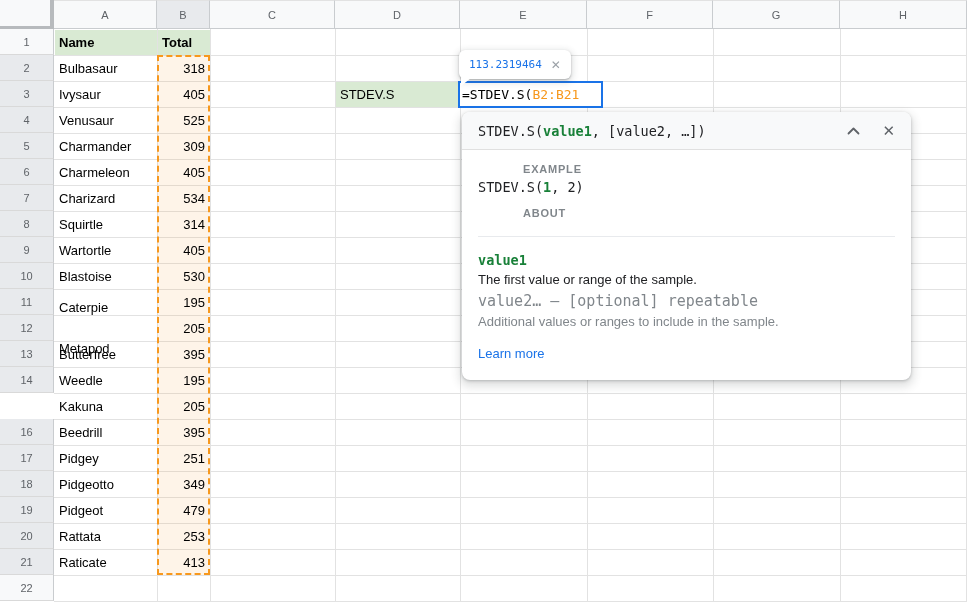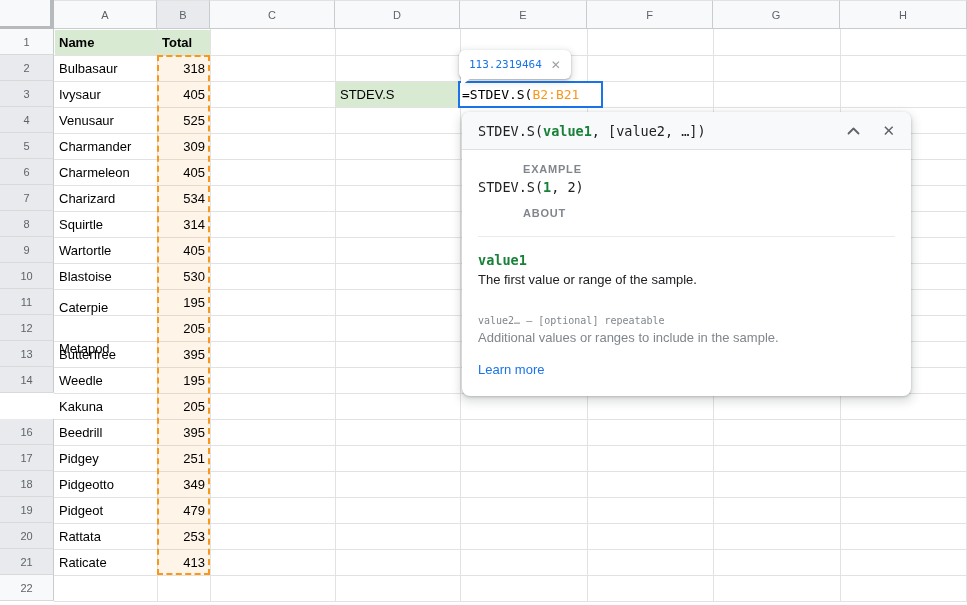--- a/index.html
+++ b/index.html
@@ -89,21 +89,21 @@
   #popup-header .icons{margin-left:auto;display:flex;align-items:center;gap:22px;}
   #popup-header .icons .icon{color:#5f6368;cursor:pointer;display:flex;align-items:center;}
   #popup-header .close-x{font-size:15px;}
   #popup-body{padding:13px 16px 18px;}
   .section-label{font-size:11px;font-weight:700;color:#80868b;letter-spacing:.8px;margin-left:45px;}
   .code-line{font-size:13.5px;color:#202124;margin-top:4px;white-space:pre;}
   .body-text{font-size:13px;color:#202124;margin-top:4px;}
   .body-text.gray{color:#80868b;}
   .divider{border:none;border-top:1px solid #e8eaed;margin:17px 0 15px;}
   .param-name{font-size:13.5px;font-weight:700;color:#188038;white-space:pre;}
-  .param-optional{font-size:10px;color:#80868b;margin-top:28px;white-space:pre;}
+  .param-optional{font-size:15px;color:#80868b;margin-top:5px;white-space:pre;}
   .learn-more{font-size:13px;color:#1a73e8;margin-top:17px;display:inline-block;cursor:pointer;}
   .mt10{margin-top:12px;}
 </style>
 </head>
 <body>
 
 <div id="gridlines">
     <div class="abs vline" style="left: 157px; top: 29px; height: 572px;"></div>
     <div class="abs vline" style="left: 210px; top: 29px; height: 572px;"></div>
     <div class="abs vline" style="left: 335px; top: 29px; height: 572px;"></div>

